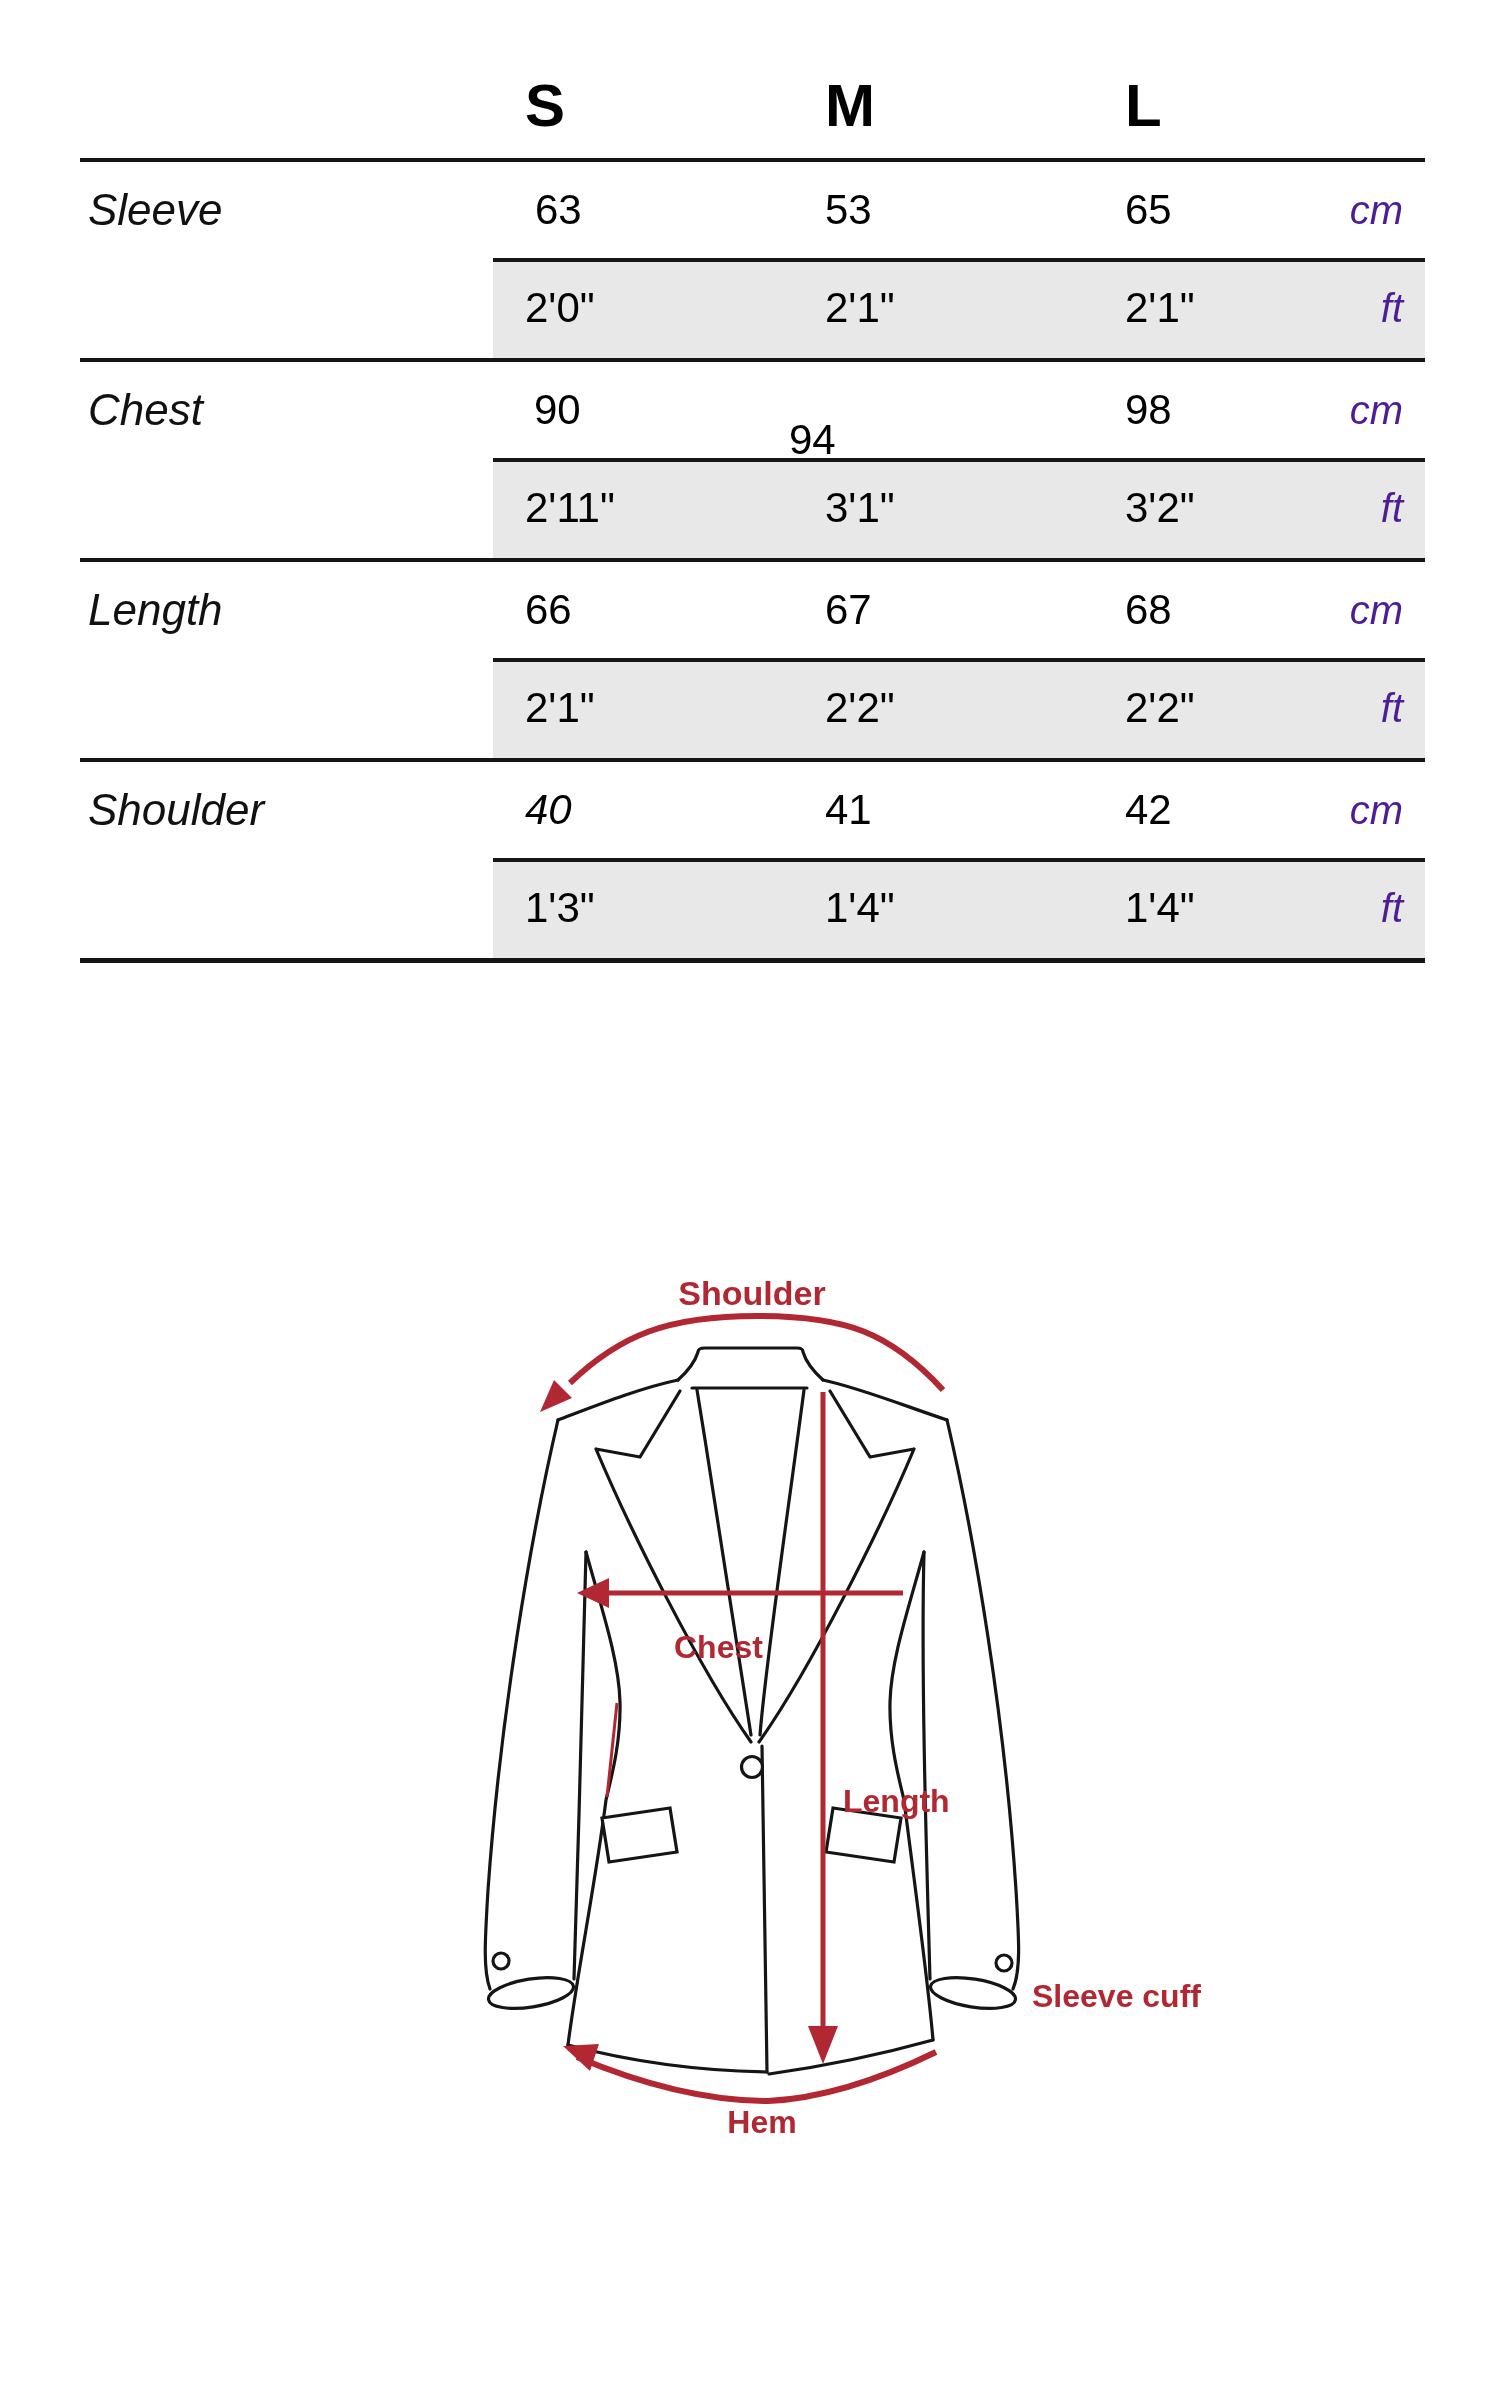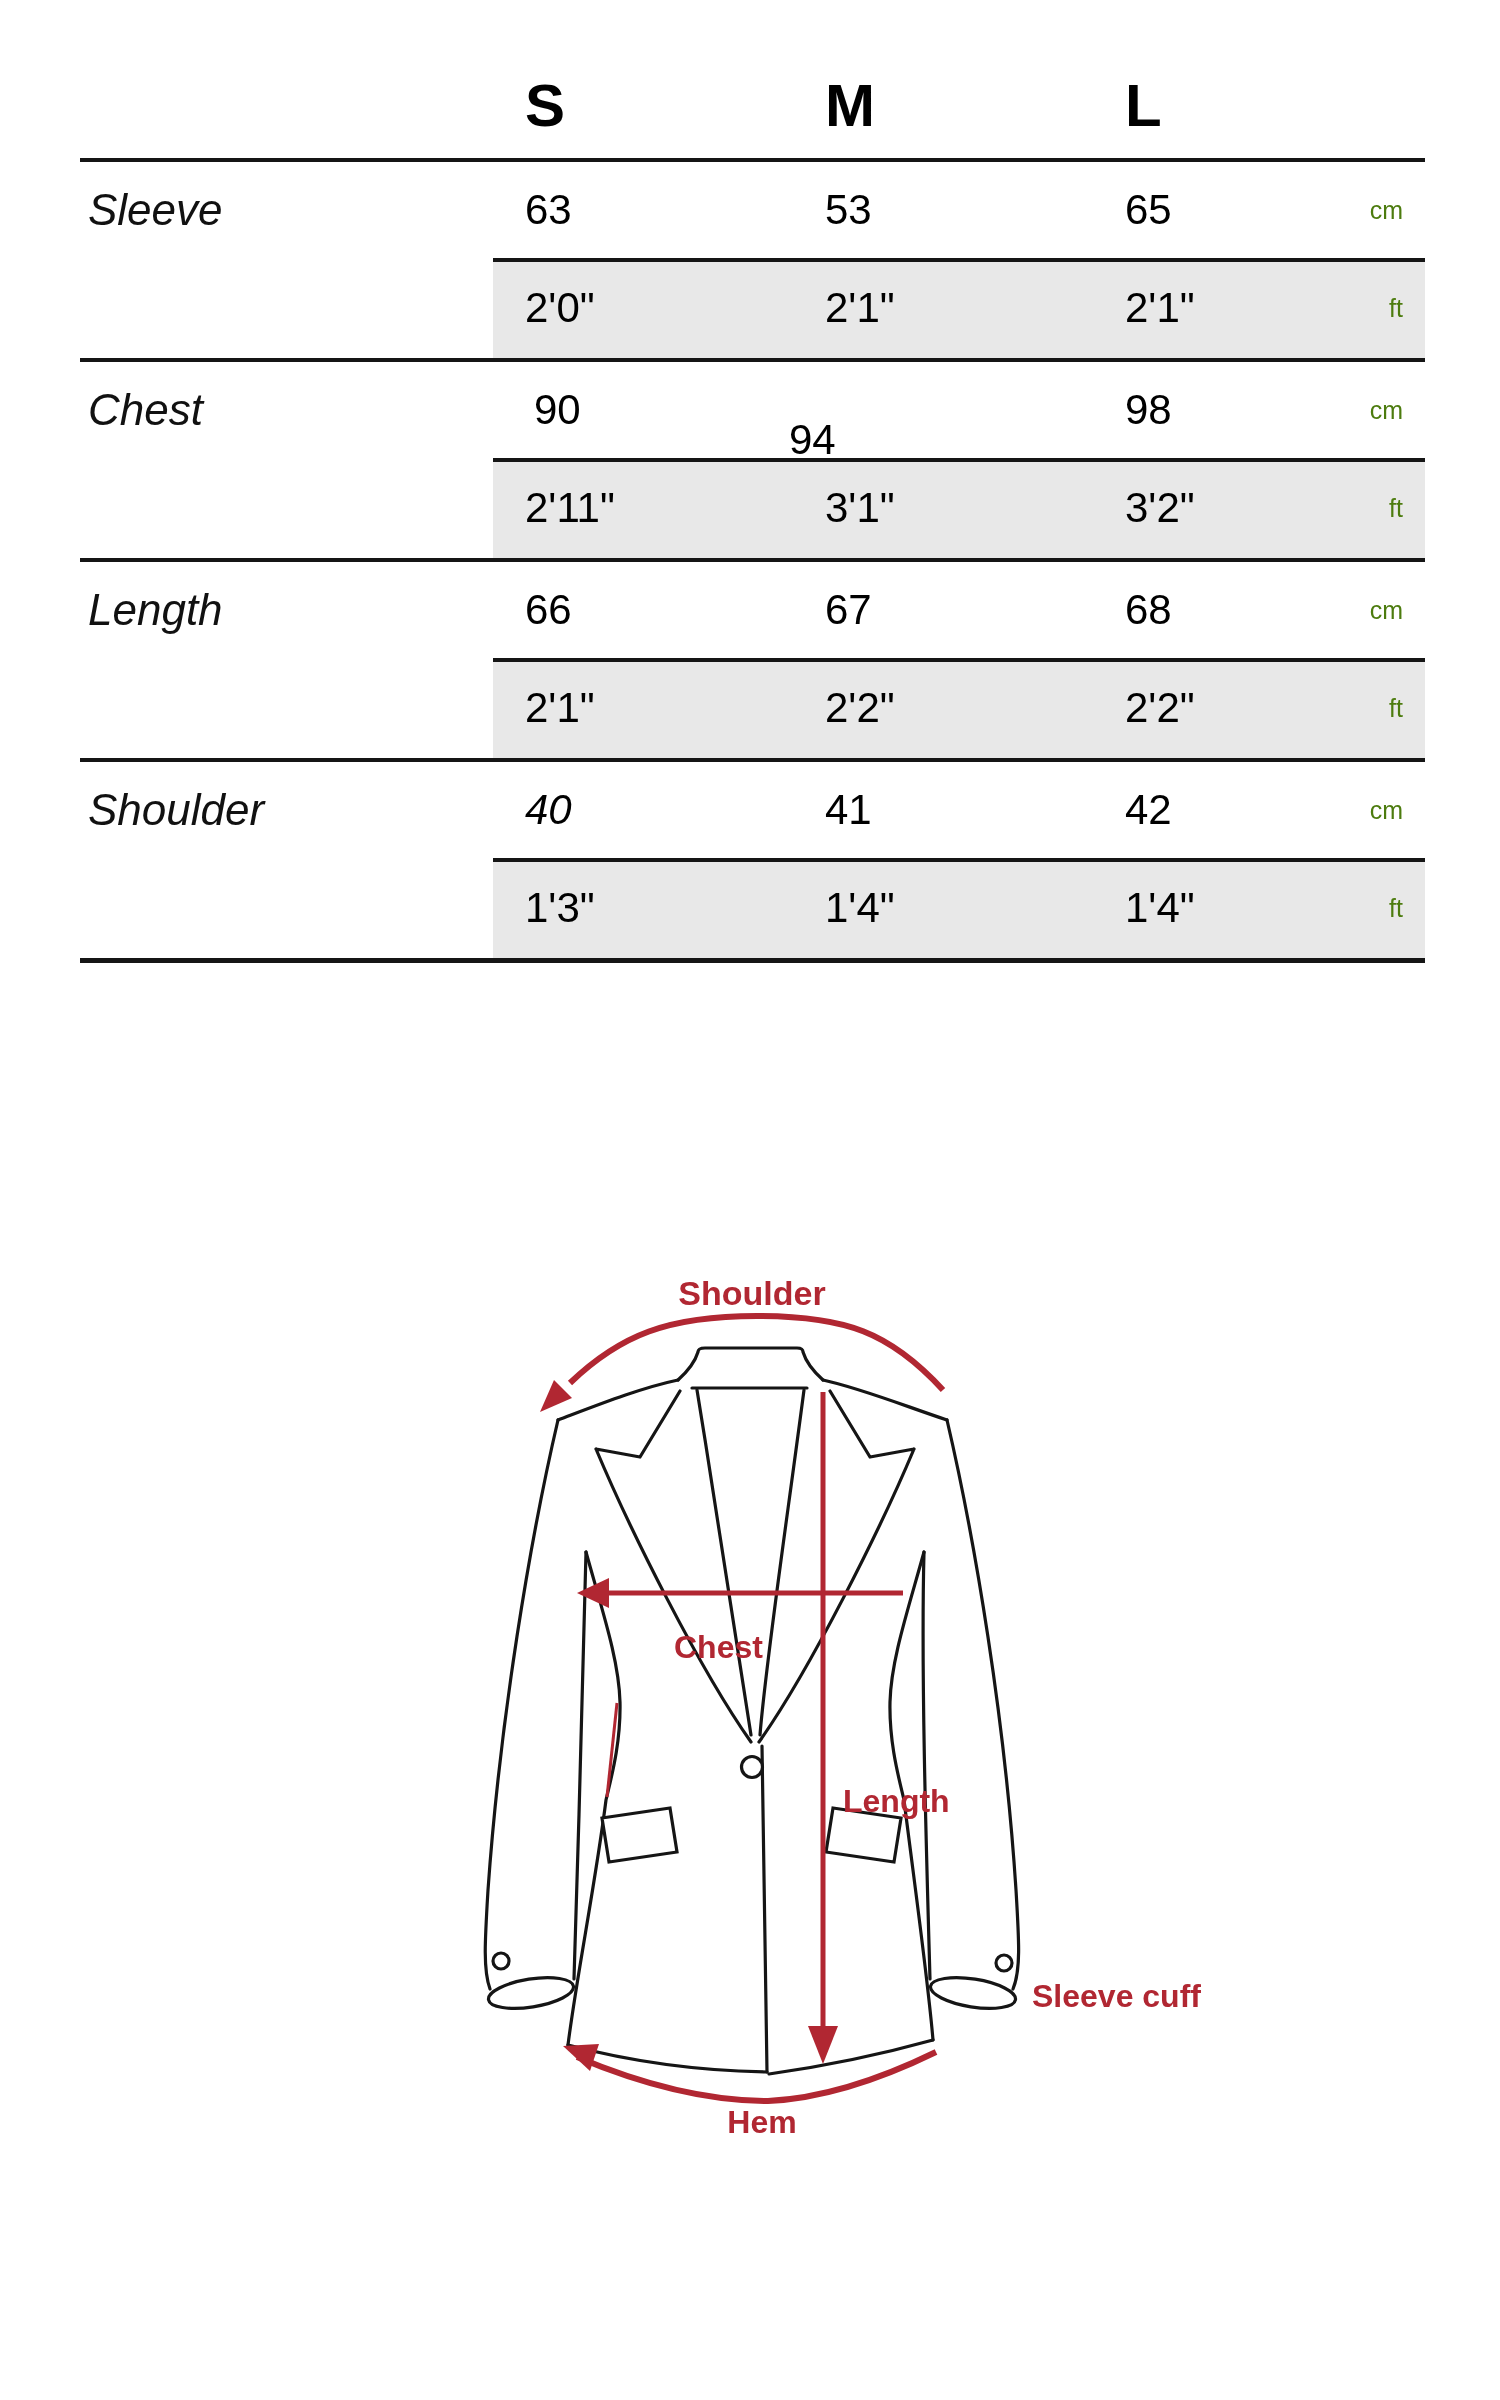--- a/index.html
+++ b/index.html
@@ -9,21 +9,21 @@
   #size-table{position:absolute;left:80px;top:0;width:1345px;border-bottom:5px solid #151515;}
   .thead{position:relative;height:158px;}
   .thead .hcell{position:absolute;bottom:18px;font-size:60px;font-weight:bold;color:#000;}
   .section{border-top:4px solid #151515;text-align:right;}
   .row{position:relative;height:100px;}
   .row.cm{height:96px;}
   .rlabel{position:absolute;left:8px;top:50%;transform:translateY(-50%);
           font-size:44px;font-style:italic;color:#111;}
   .val{position:absolute;top:50%;transform:translateY(-50%);font-size:42px;color:#000;z-index:2;}
   .unit{position:absolute;right:22px;top:50%;transform:translateY(-50%);
-        font-size:25px;color:#4d7c0f;z-index:2;}
+        font-size:40px;color:#4c1d95;z-index:2;font-style:italic;}
   .band{position:absolute;left:413px;right:0;top:0;bottom:0;background:#e8e8e8;
         border-top:4px solid #151515;z-index:1;}
   #note{position:absolute;left:80px;top:990px;width:1345px;text-align:right;
         font-size:30px;font-style:italic;color:#1a1a1a;}
   
   #diagram{position:absolute;left:0;top:1240px;}
   .jline{fill:none;stroke:#151515;stroke-width:3.2;stroke-linecap:round;stroke-linejoin:round;}
   .jfill{fill:#ffffff;stroke:#151515;stroke-width:3.2;}
   .ann{fill:none;stroke-linecap:butt;}
   .annlabel{font-family:"Liberation Sans",sans-serif;font-weight:bold;}
@@ -36,21 +36,21 @@
   <div id="size-table">
     <div class="thead">
       <span class="hcell" style="left:445px">S</span>
       <span class="hcell" style="left:745px">M</span>
       <span class="hcell" style="left:1045px">L</span>
     </div>
     <div id="table-body">
         <div class="section">
           <div class="row cm">
             <span class="rlabel">Sleeve</span>
-            <span class="val" style="left: 445px;">63</span>
+            <span class="val" style="left: 455px;">63</span>
             <span class="val" style="left: 745px;">53</span>
             <span class="val" style="left: 1045px;">65</span>
             <span class="unit">cm</span>
           </div>
           <div class="row ft">
             <div class="band"></div>
             <span class="val" style="left: 445px;">2'0"</span>
             <span class="val" style="left: 745px;">2'1"</span>
             <span class="val" style="left: 1045px;">2'1"</span>
             <span class="unit">ft</span>

